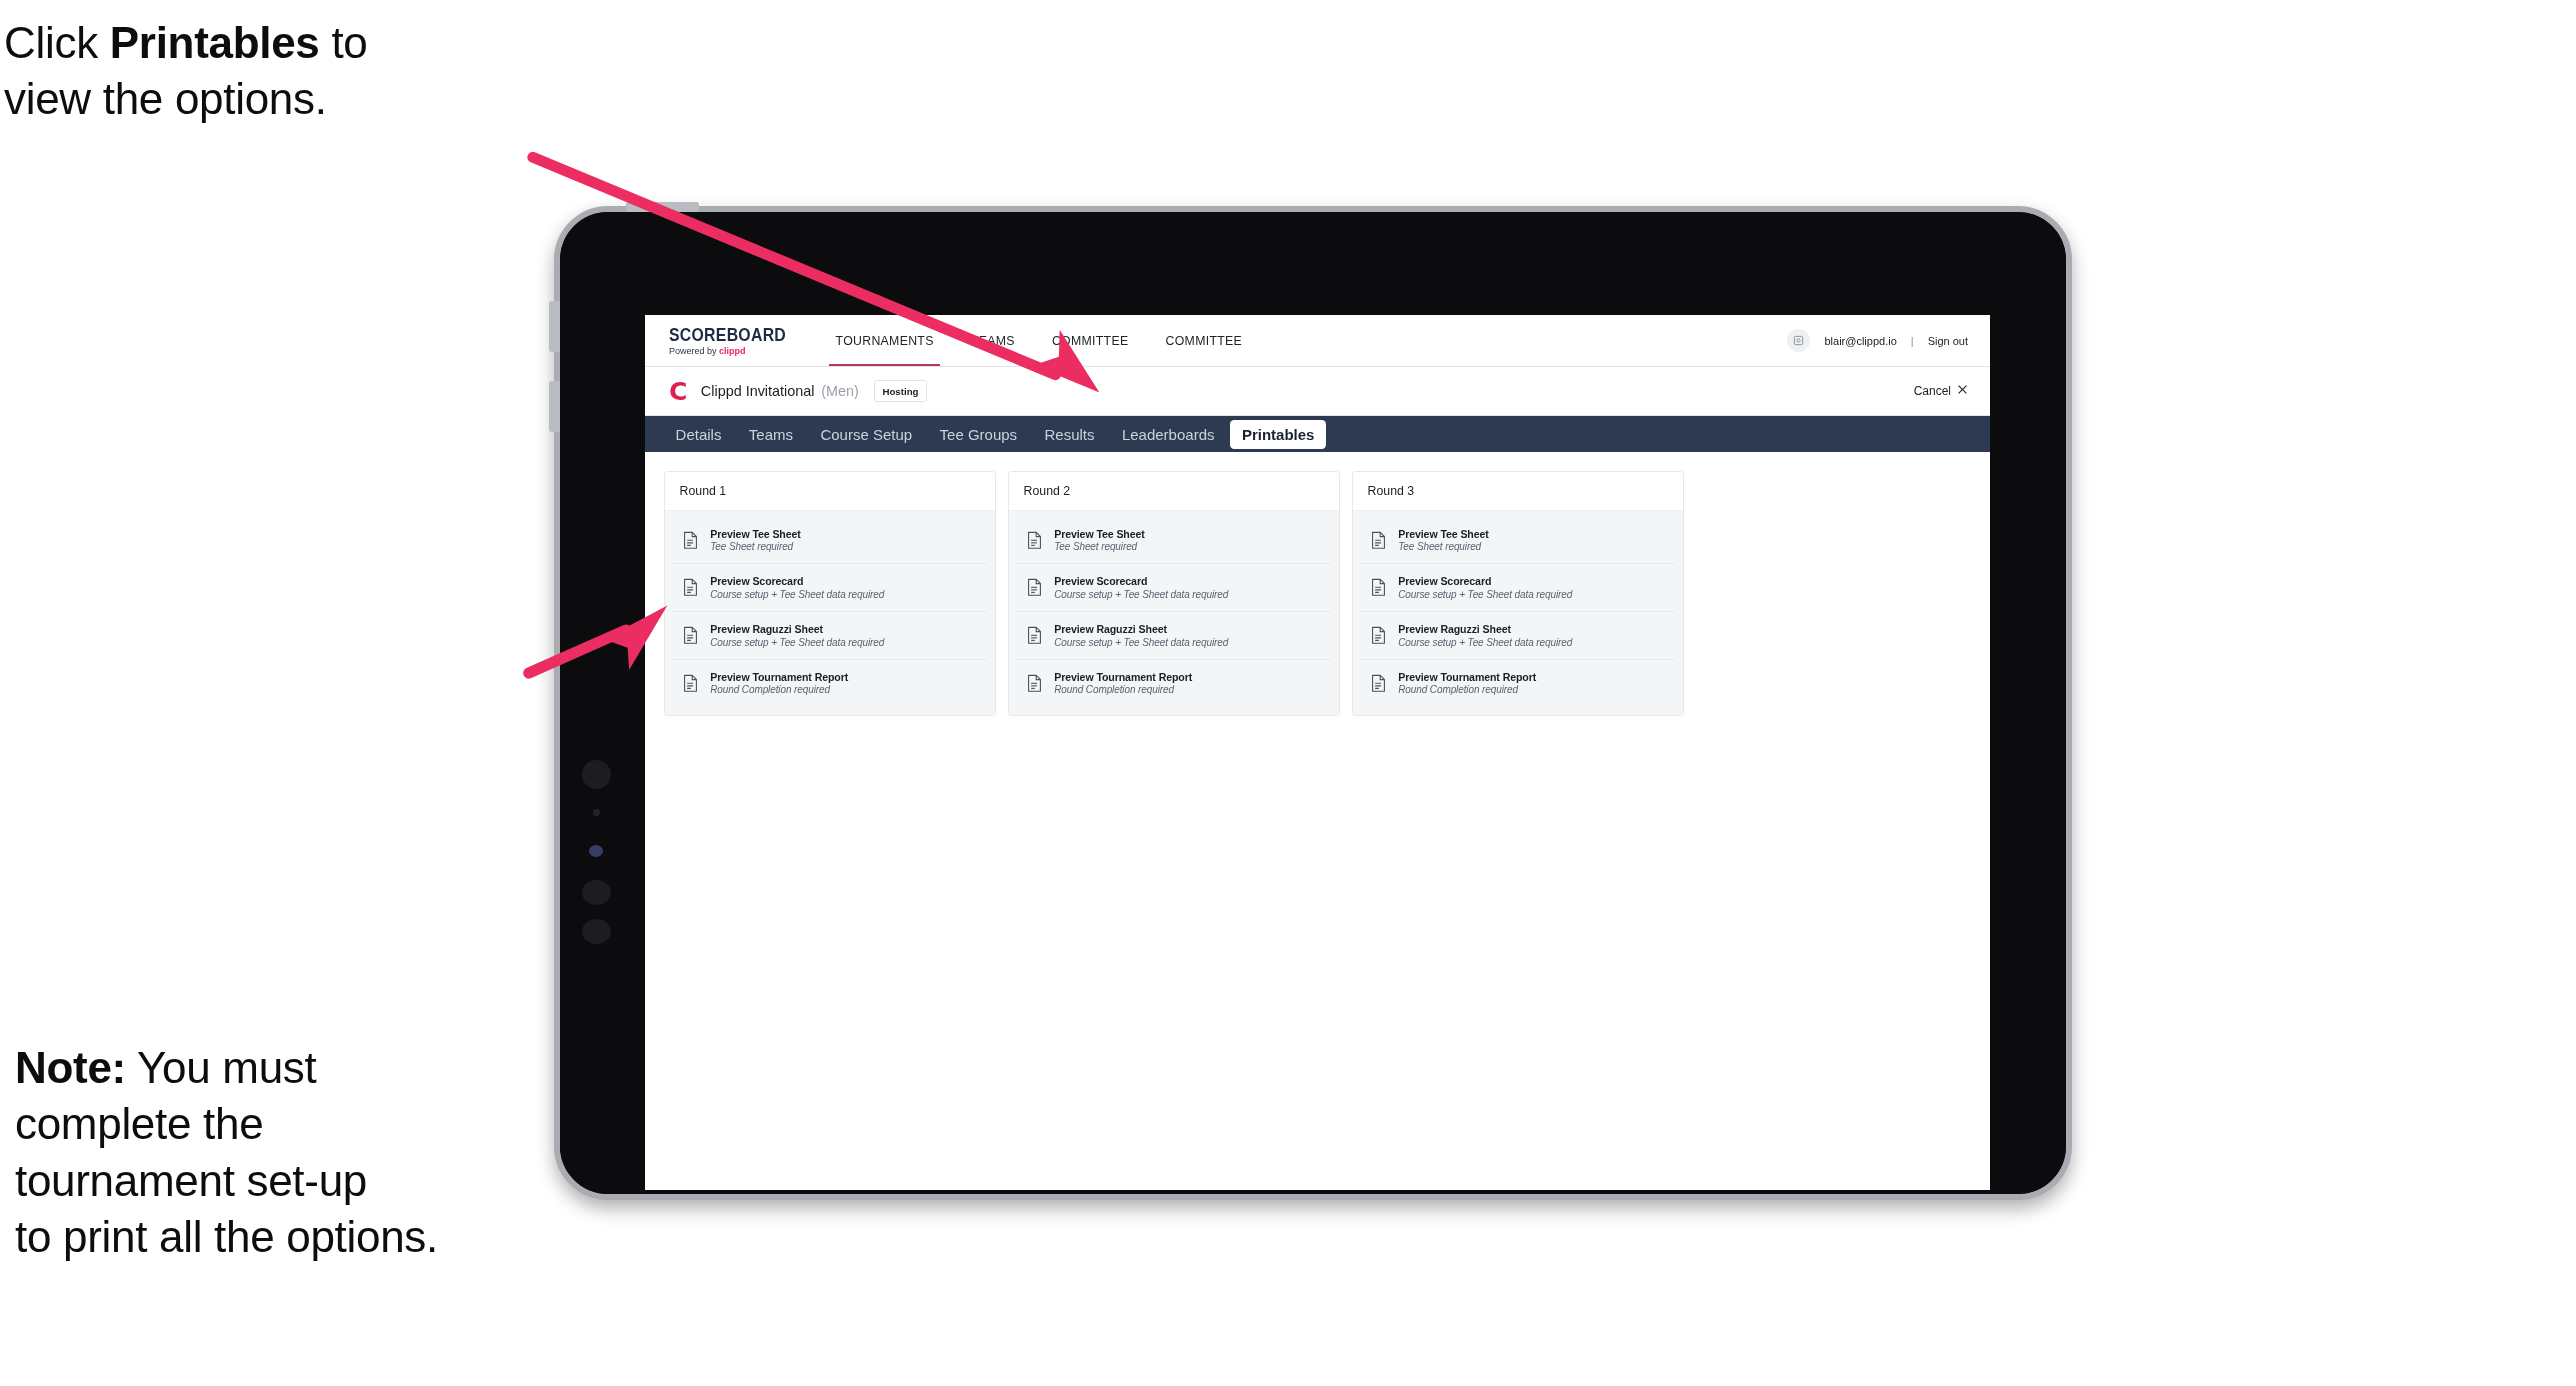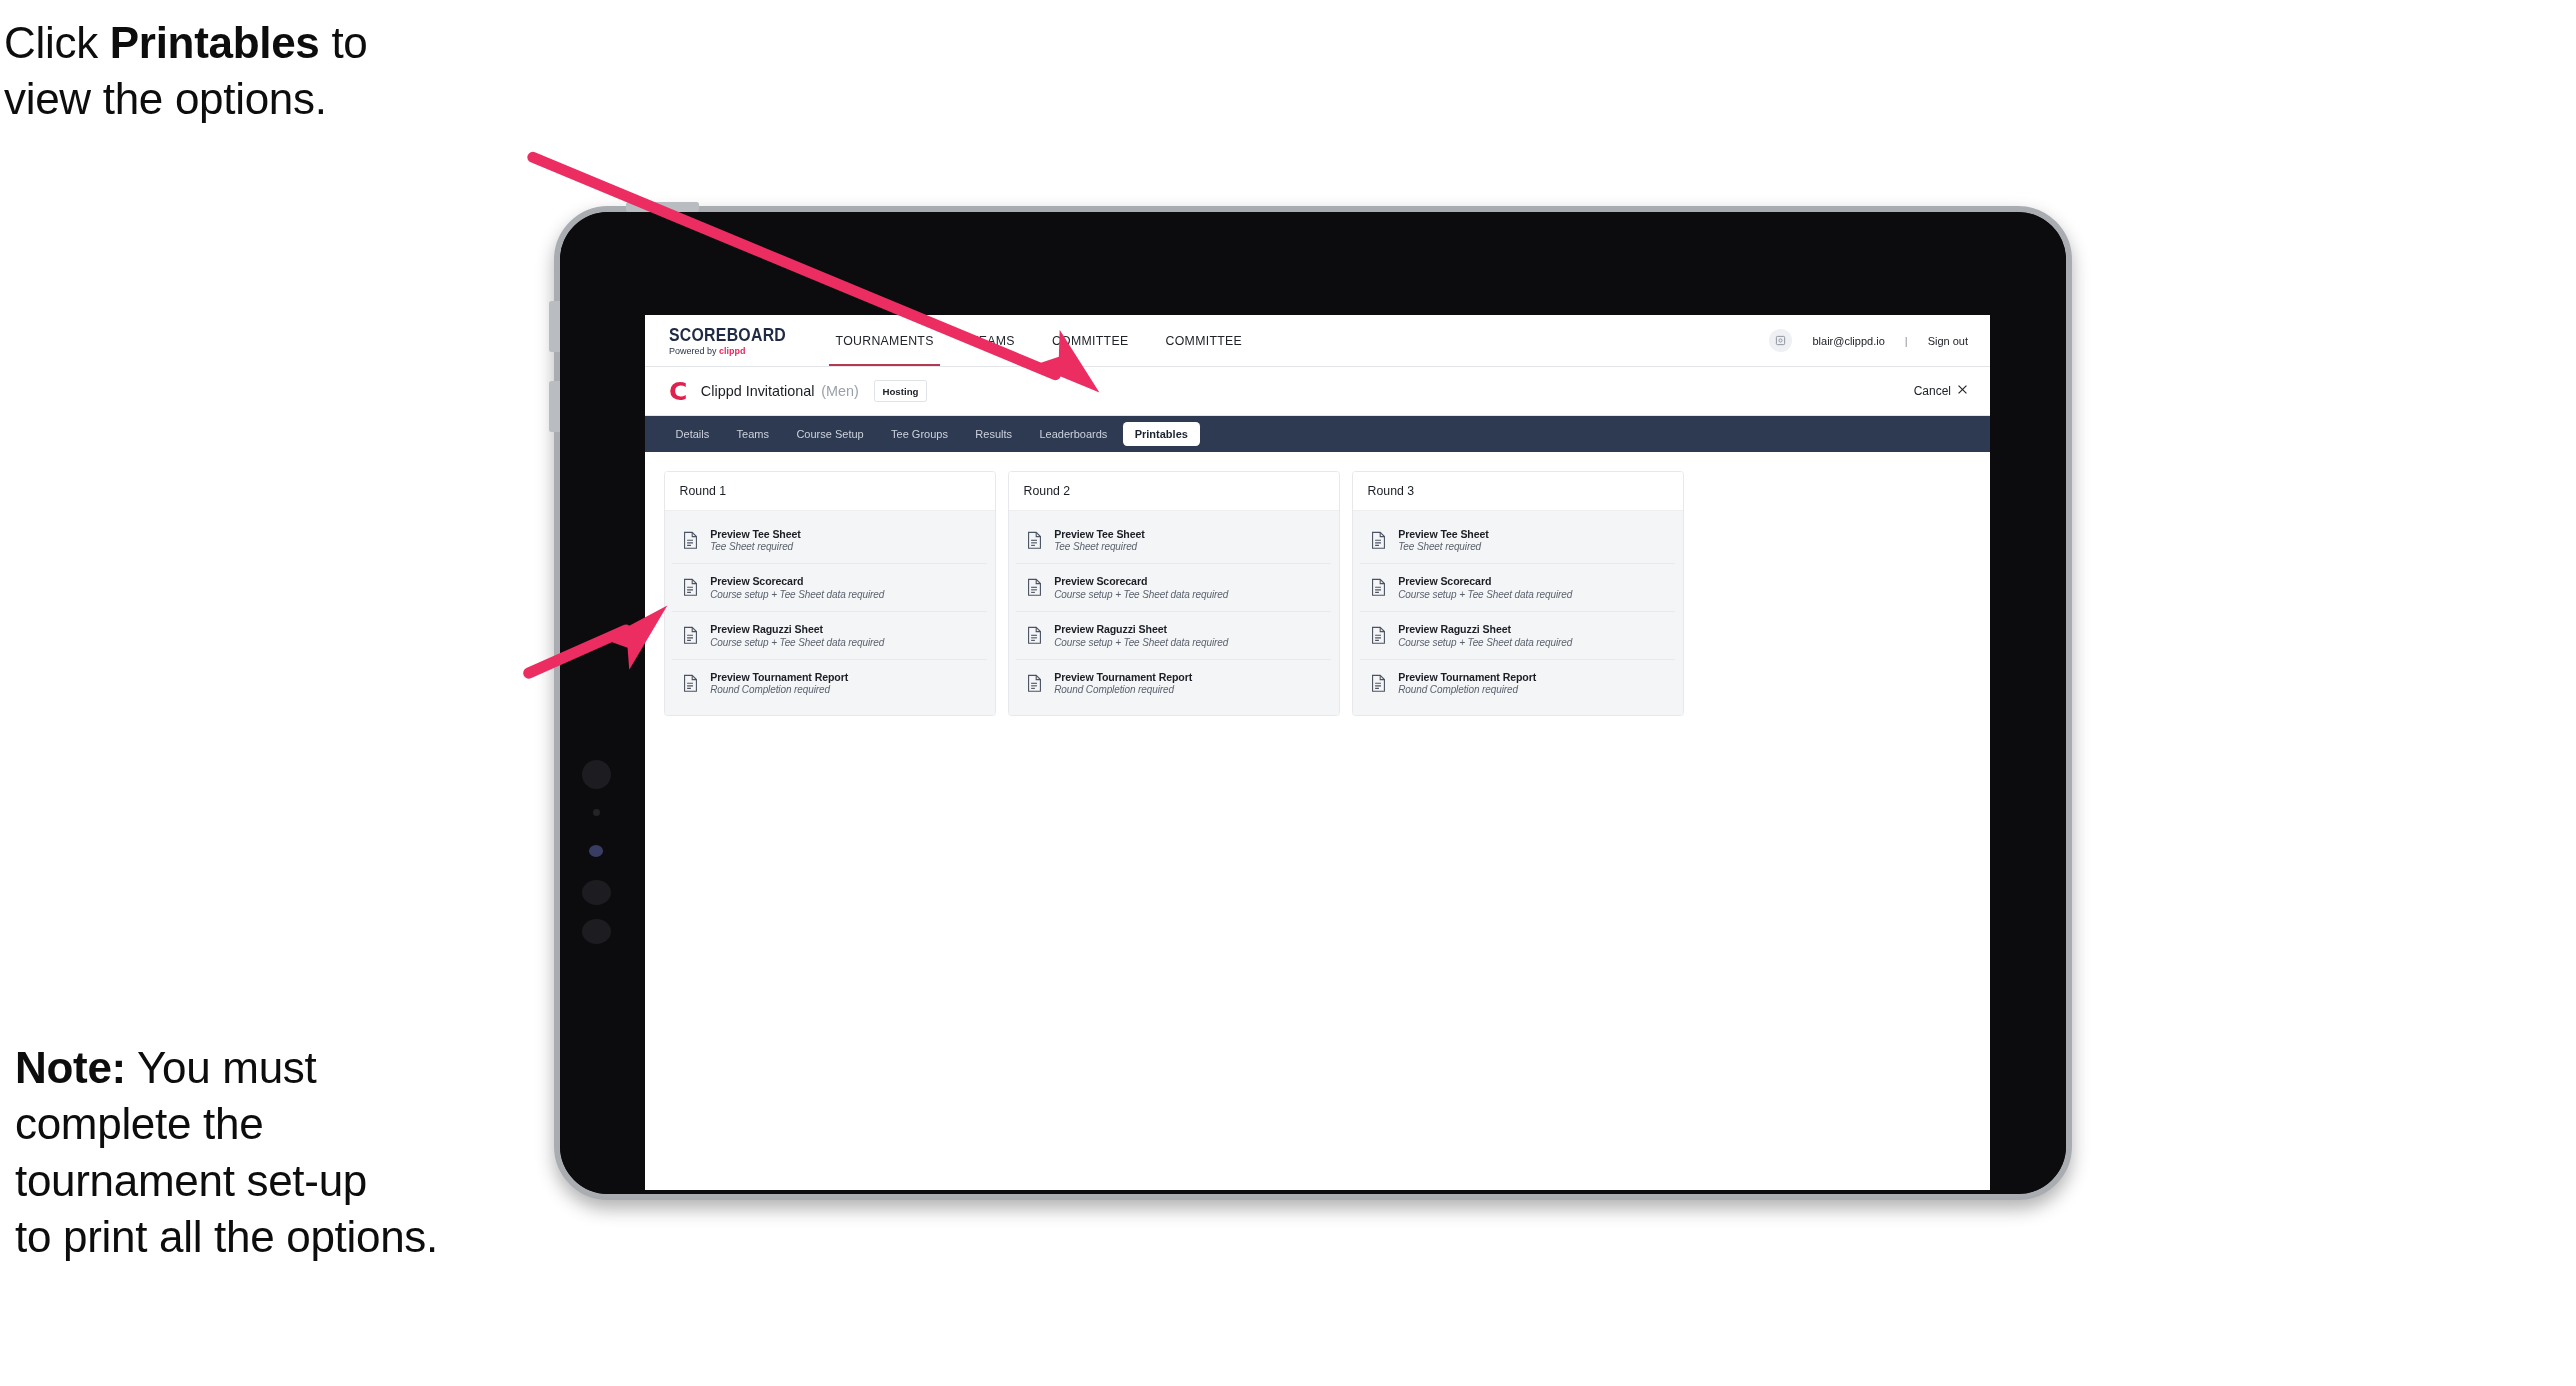--- a/index.html
+++ b/index.html
@@ -152,21 +152,21 @@
     content: "";
     position: absolute;
     left: 12px; right: 12px; bottom: 0;
     height: 2.5px;
     background: #b33a52;
   }
 
   #topnav-right {
     display: flex;
     align-items: center;
-    gap: 20px;
+    gap: 14px;
     padding-right: 22px;
     flex: 0 0 auto;
   }
   #avatar {
     width: 23px; height: 23px;
     border-radius: 50%;
     background: #eef0f3;
     display: flex;
     align-items: center;
     justify-content: center;
@@ -220,21 +220,21 @@
   #tabstrip {
     height: 36px;
     background: #2e3a51;
     display: flex;
     align-items: center;
     padding: 0 8.5px 0 18.6px;
     gap: 3.4px;
     flex: 0 0 auto;
   }
   .tab {
-    font-size: 11px;
+    font-size: 15px;
     color: #ccd2dd;
     padding: 6px 12px;
     border-radius: 4.2px;
     cursor: pointer;
     white-space: nowrap;
   }
   .tab.active {
     background: #ffffff;
     color: #1c2330;
     font-weight: 700;

